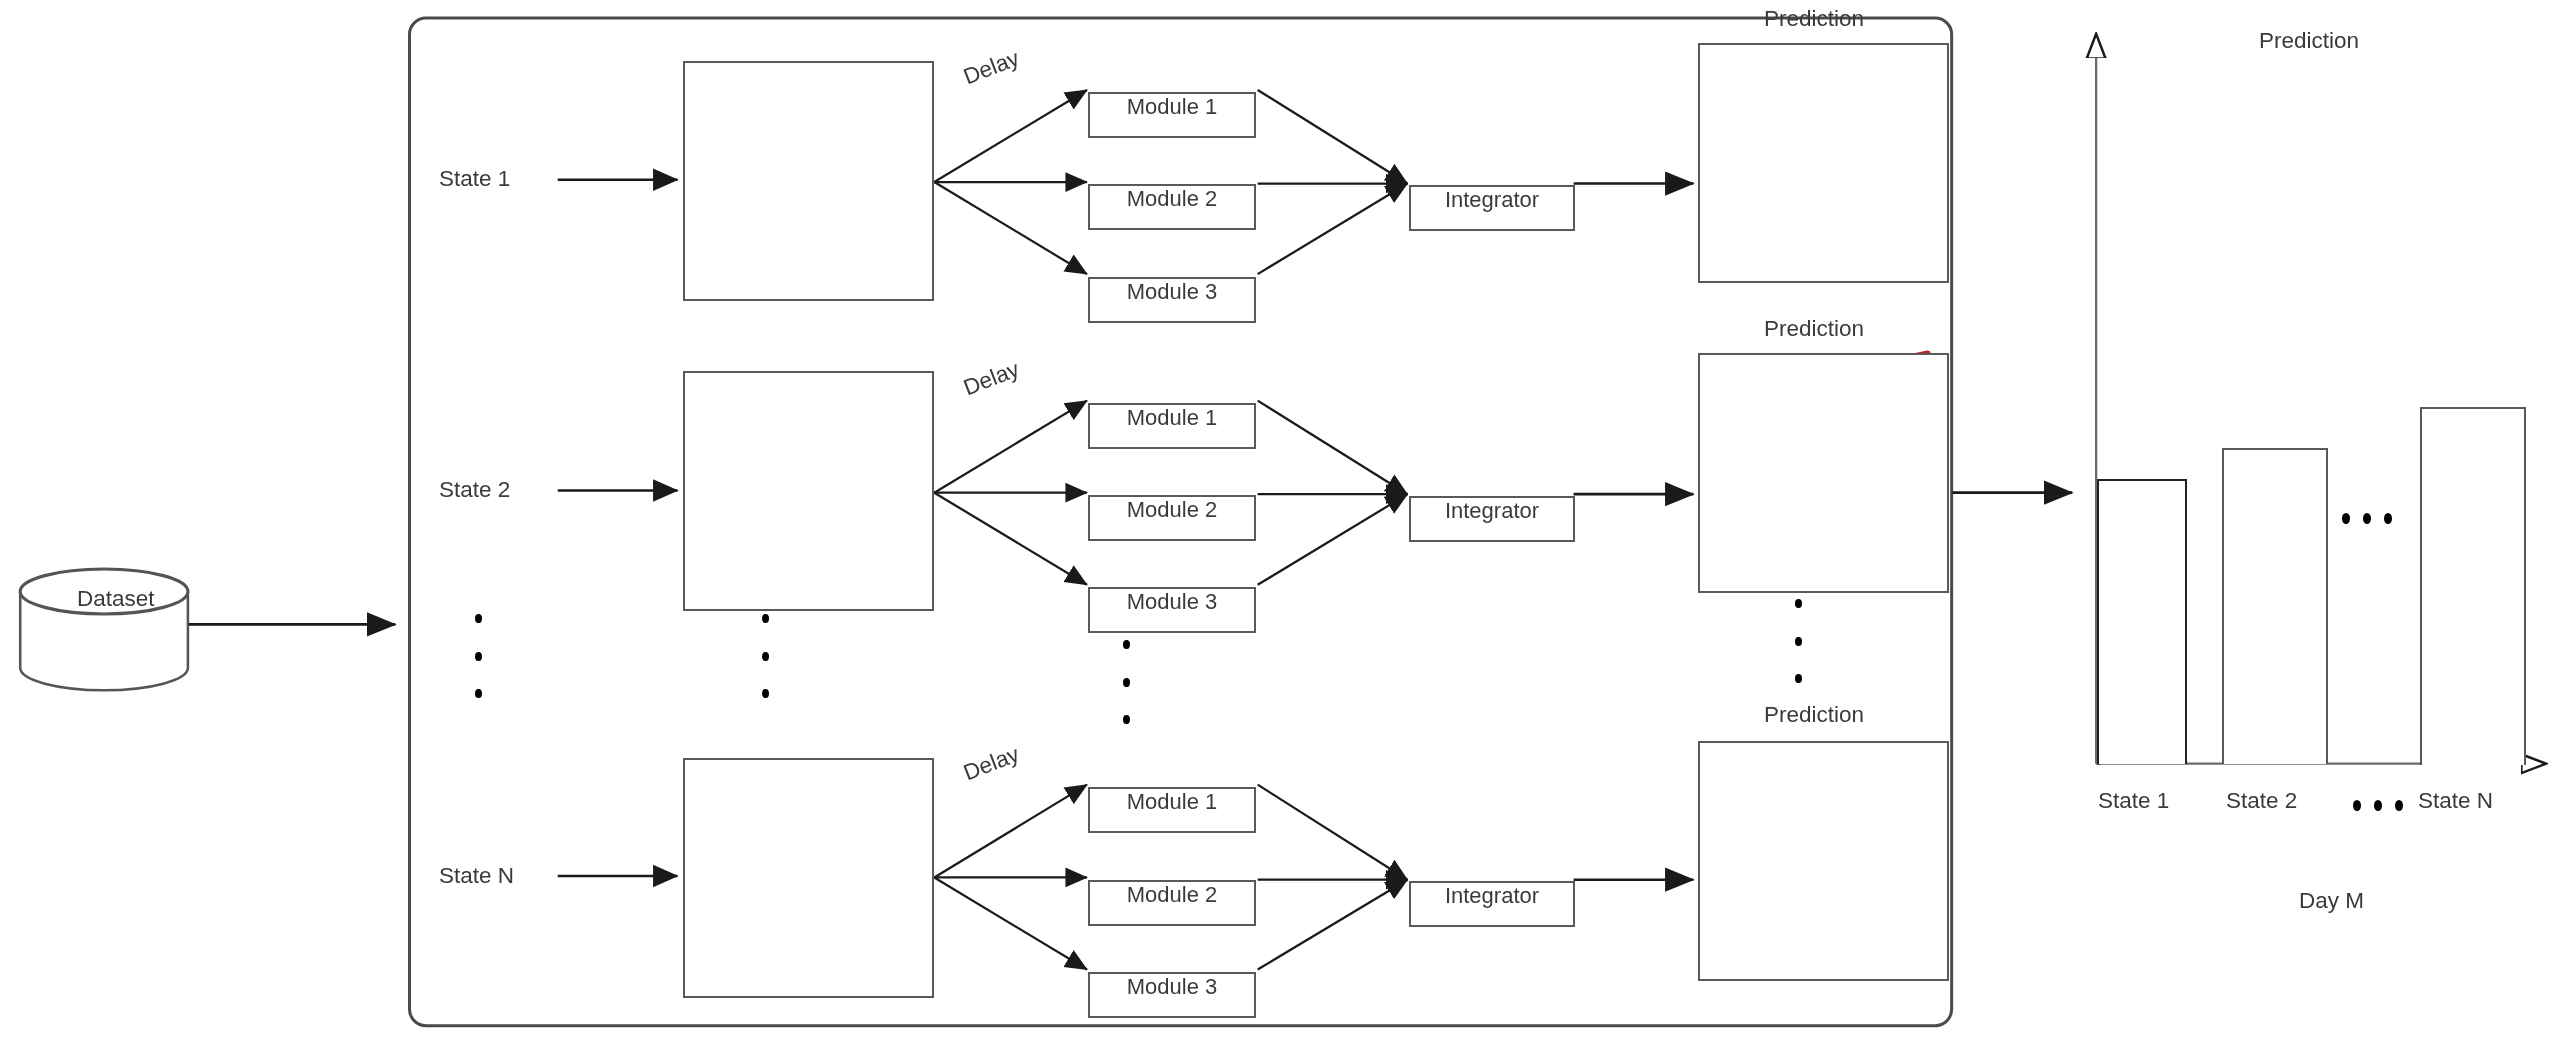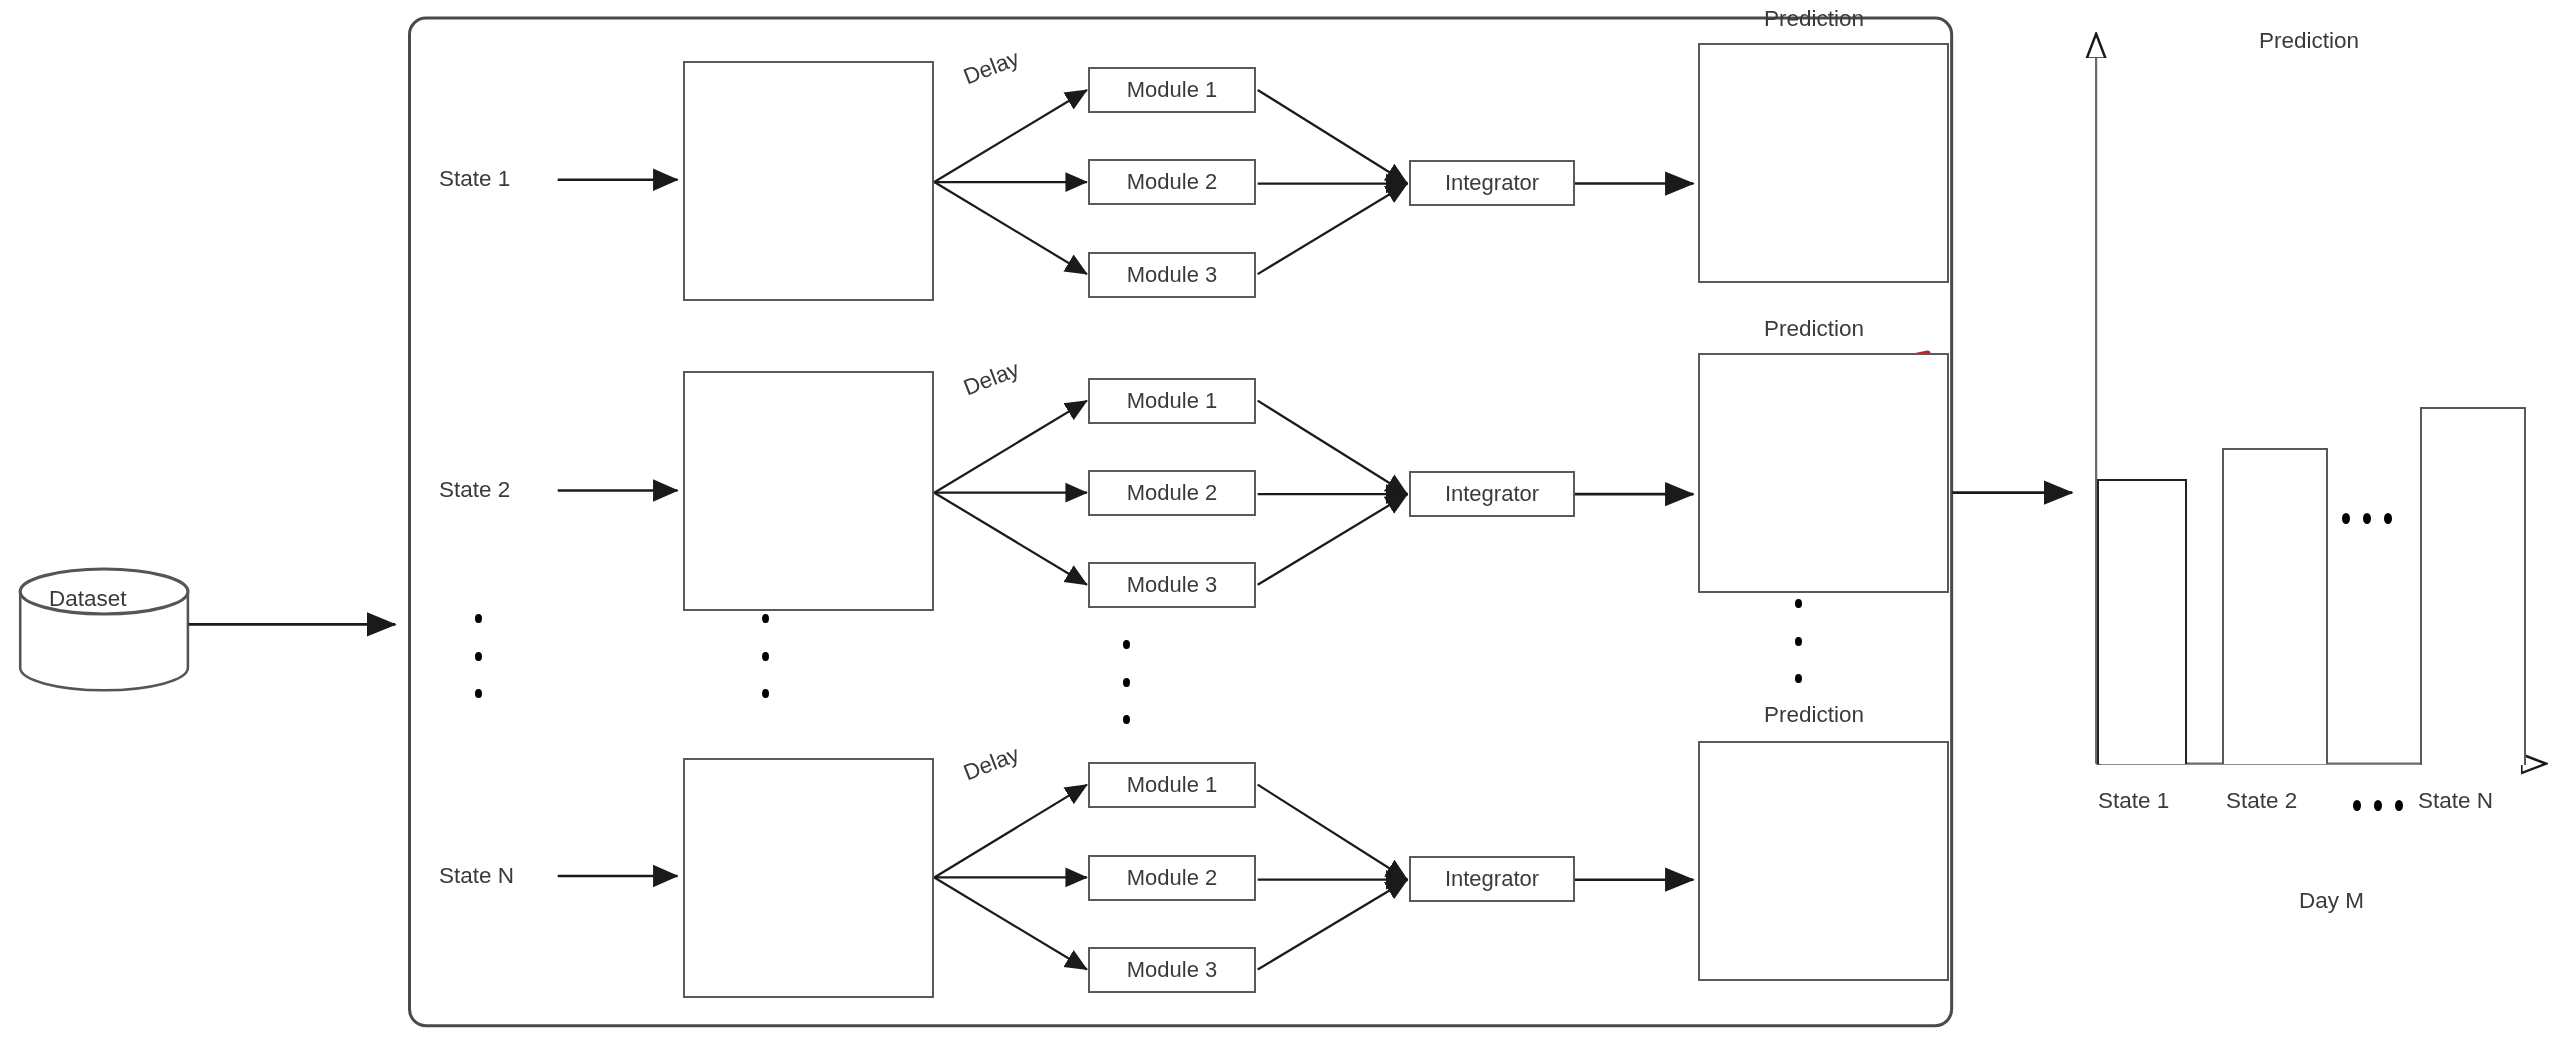--- a/index.html
+++ b/index.html
@@ -1,20 +1,20 @@
 <!DOCTYPE html>
 <html style="font-size:12px"><head>
 <meta charset="utf-8">
 <style>
   html,body{margin:0;padding:0;background:#ffffff;}
   body{font-family:"Liberation Sans", sans-serif;}
   #canvas{position:relative;width:2576px;height:1055px;background:#fff;overflow:hidden;}
   .lbl{position:absolute;color:#3a3a3a;font-size:22.5px;line-height:1;white-space:nowrap;font-family:"Liberation Sans", sans-serif;}
   .plotbox{position:absolute;background:#fff;border:2.2px solid #5a5a5a;box-sizing:border-box;}
-  .modbox{position:absolute;background:#fff;border:2.2px solid #5a5a5a;box-sizing:border-box;display:flex;align-items:center;justify-content:center;}
+  .modbox{position:absolute;background:#fff;border:2.2px solid #5a5a5a;box-sizing:border-box;display:flex;justify-content:center;margin-top:25px;}
   .modbox span{color:#3a3a3a;font-size:22px;font-family:"Liberation Sans", sans-serif;}
   .vdots{position:absolute;display:flex;flex-direction:column;align-items:center;justify-content:space-between;}
   .vdots i{display:block;width:6.7px;height:9px;border-radius:50%;background:#000;}
   .hdots{position:absolute;display:flex;flex-direction:row;align-items:center;}
   .hdots i{display:block;width:8.2px;height:11.2px;border-radius:50%;background:#000;margin-right:12.7px;}
   .hdots i:last-child{margin-right:0;}
   svg{position:absolute;left:0;top:0;pointer-events:none;}
   .delay{position:absolute;color:#3a3a3a;font-size:22.5px;transform:rotate(-21deg);transform-origin:left top;white-space:nowrap;font-family:"Liberation Sans", sans-serif;}
   .bar{position:absolute;background:#fff;border:2.2px solid #595959;box-sizing:border-box;border-bottom:none;}
 </style>
@@ -82,21 +82,21 @@
     <line x1="1680" y1="1295" x2="1880" y2="1175" stroke="#1a1a1a" stroke-width="3" marker-end="url(#ah)"></line>
     <line x1="2102" y1="1175" x2="2262" y2="1175" stroke="#1a1a1a" stroke-width="3.6" marker-end="url(#ah2)"></line>
     <path d="M2466,1160 C2490,1150 2515,1128 2535,1095 C2548,1073 2553,1055 2556,1042" fill="none" stroke="#c22121" stroke-width="8" stroke-linecap="round"></path>
 
     <line x1="2608" y1="658" x2="2768" y2="658" stroke="#1a1a1a" stroke-width="3.6" marker-end="url(#ah2)"></line>
 
     <line x1="2800" y1="1020" x2="2800" y2="48" stroke="#6a6a6a" stroke-width="3" marker-end="url(#ahopen)"></line>
     <line x1="2800" y1="1020" x2="3398" y2="1020" stroke="#6a6a6a" stroke-width="3" marker-end="url(#ahopen)"></line>
   </svg>
 
-  <div class="lbl" style="left:49px;top:588px;">Dataset</div>
+  <div class="lbl" style="left:77px;top:588px;">Dataset</div>
 
   <div class="lbl" style="left:439px;top:168px;">State 1</div>
   <div class="plotbox" style="left:683px;top:61px;width:251px;height:240px;"></div>
   <div class="delay" style="left:960px;top:66px;">Delay</div>
 
   <div class="modbox" style="left:1088px;top:67px;width:168px;height:46px;">
     <span>Module 1</span>
   </div>
   <div class="modbox" style="left:1088px;top:159px;width:168px;height:46px;">
     <span>Module 2</span>

